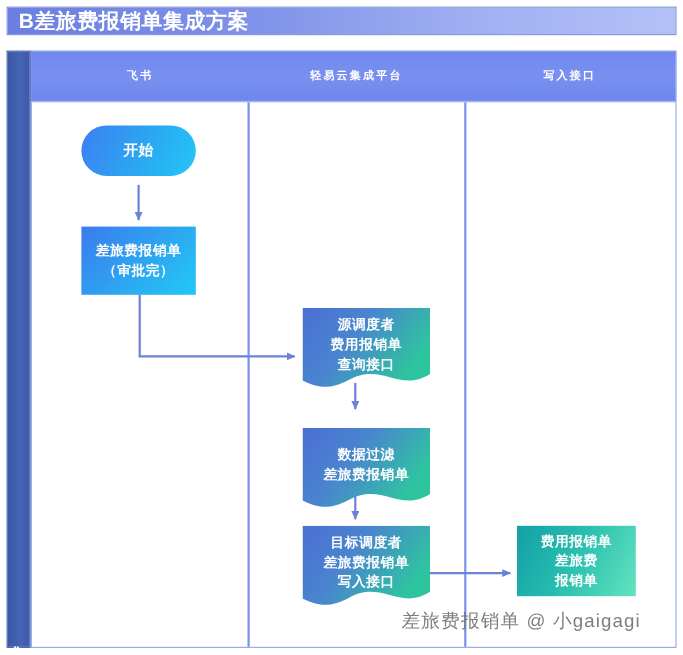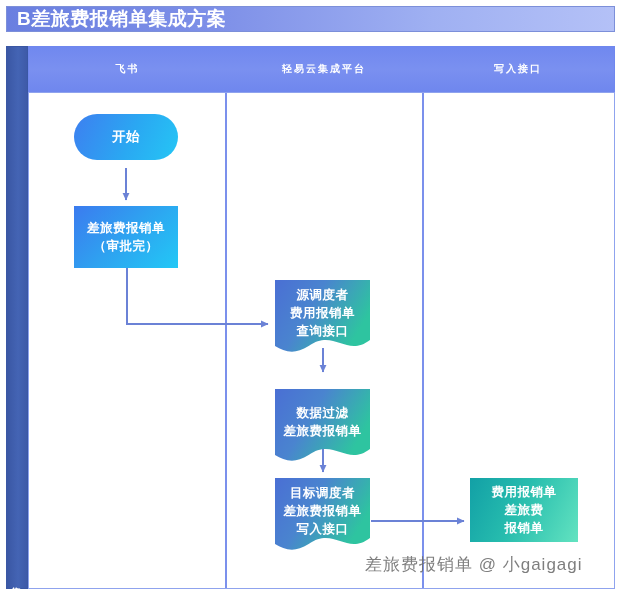--- a/index.html
+++ b/index.html
@@ -161,21 +161,21 @@
   .node-rect-blue {
     left: 74px;
     top: 206px;
     width: 104px;
     height: 62px;
     background: linear-gradient(135deg, #3b7bef 0%, #2ea3f0 50%, #22c8f6 100%);
   }
 
   
   .node-doc {
-    width: 95px;
+    width: 116px;
     height: 76px;
     background: transparent;
   }
   .node-doc .doc-shape {
     position: absolute;
     left: 0;
     top: 0;
     width: 100%;
     height: 100%;
     z-index: 1;

